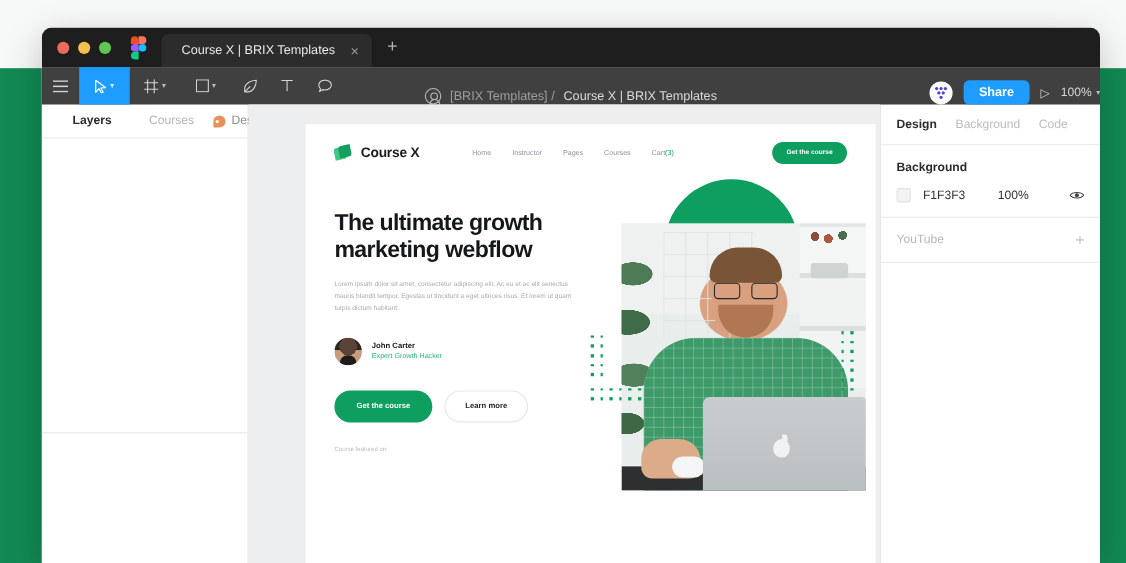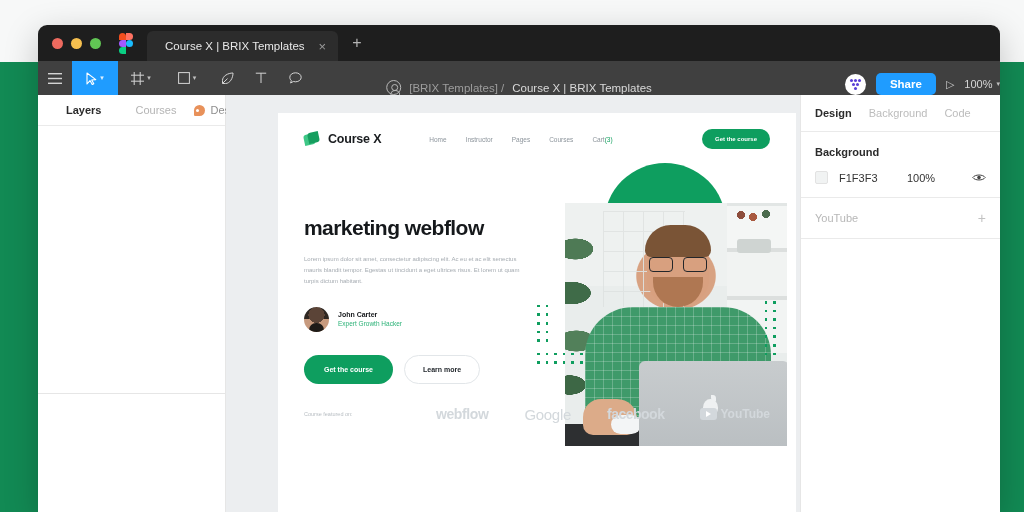--- a/index.html
+++ b/index.html
@@ -402,21 +402,21 @@
             <a>Pages</a>
             <a>Courses</a>
             <a><span>Cart</span><span class="cart-num">(3)</span></a>
           </div>
           <button class="nav-cta">Get the course</button>
         </div>
 
         <div class="hero">
           <div class="hero-left">
             <h1 class="hero-h1">
-              <br>
+              <span>The ultimate growth</span><br>
               <span>marketing webflow</span>
             </h1>
             <p class="hero-p">Lorem ipsum dolor sit amet, consectetur adipiscing elit. Ac eu et ac elit senectus mauris blandit tempor. Egestas ut tincidunt a eget ultrices risus. Et lorem ut quam turpis dictum habitant.</p>
 
             <div class="author">
               <span class="author-pic"></span>
               <span>
                 <span class="author-name" style="display:block">John Carter</span>
                 <span class="author-role" style="display:block">Expert Growth Hacker</span>
               </span>
@@ -491,29 +491,20 @@
                   <b></b>
                   <b></b>
                   <b></b>
               </div>
             </div>
           </div>
         </div>
 
         <div class="featured">
           <span class="featured-label">Course featured on:</span>
-          <div class="logo-row">
-            <span class="brand webflow">webflow</span>
-            <span class="brand google">Google</span>
-            <span class="brand facebook">facebook</span>
-            <span class="brand youtube">
-              <span class="yt-box"></span>
-              <span>YouTube</span>
-            </span>
-          </div>
         </div>
 
       </div>
     </div>
 
     <div class="right-panel">
       <div class="rp-tabs">
         <span class="rp-tab on">Design</span>
         <span class="rp-tab">Background</span>
         <span class="rp-tab">Code</span>

